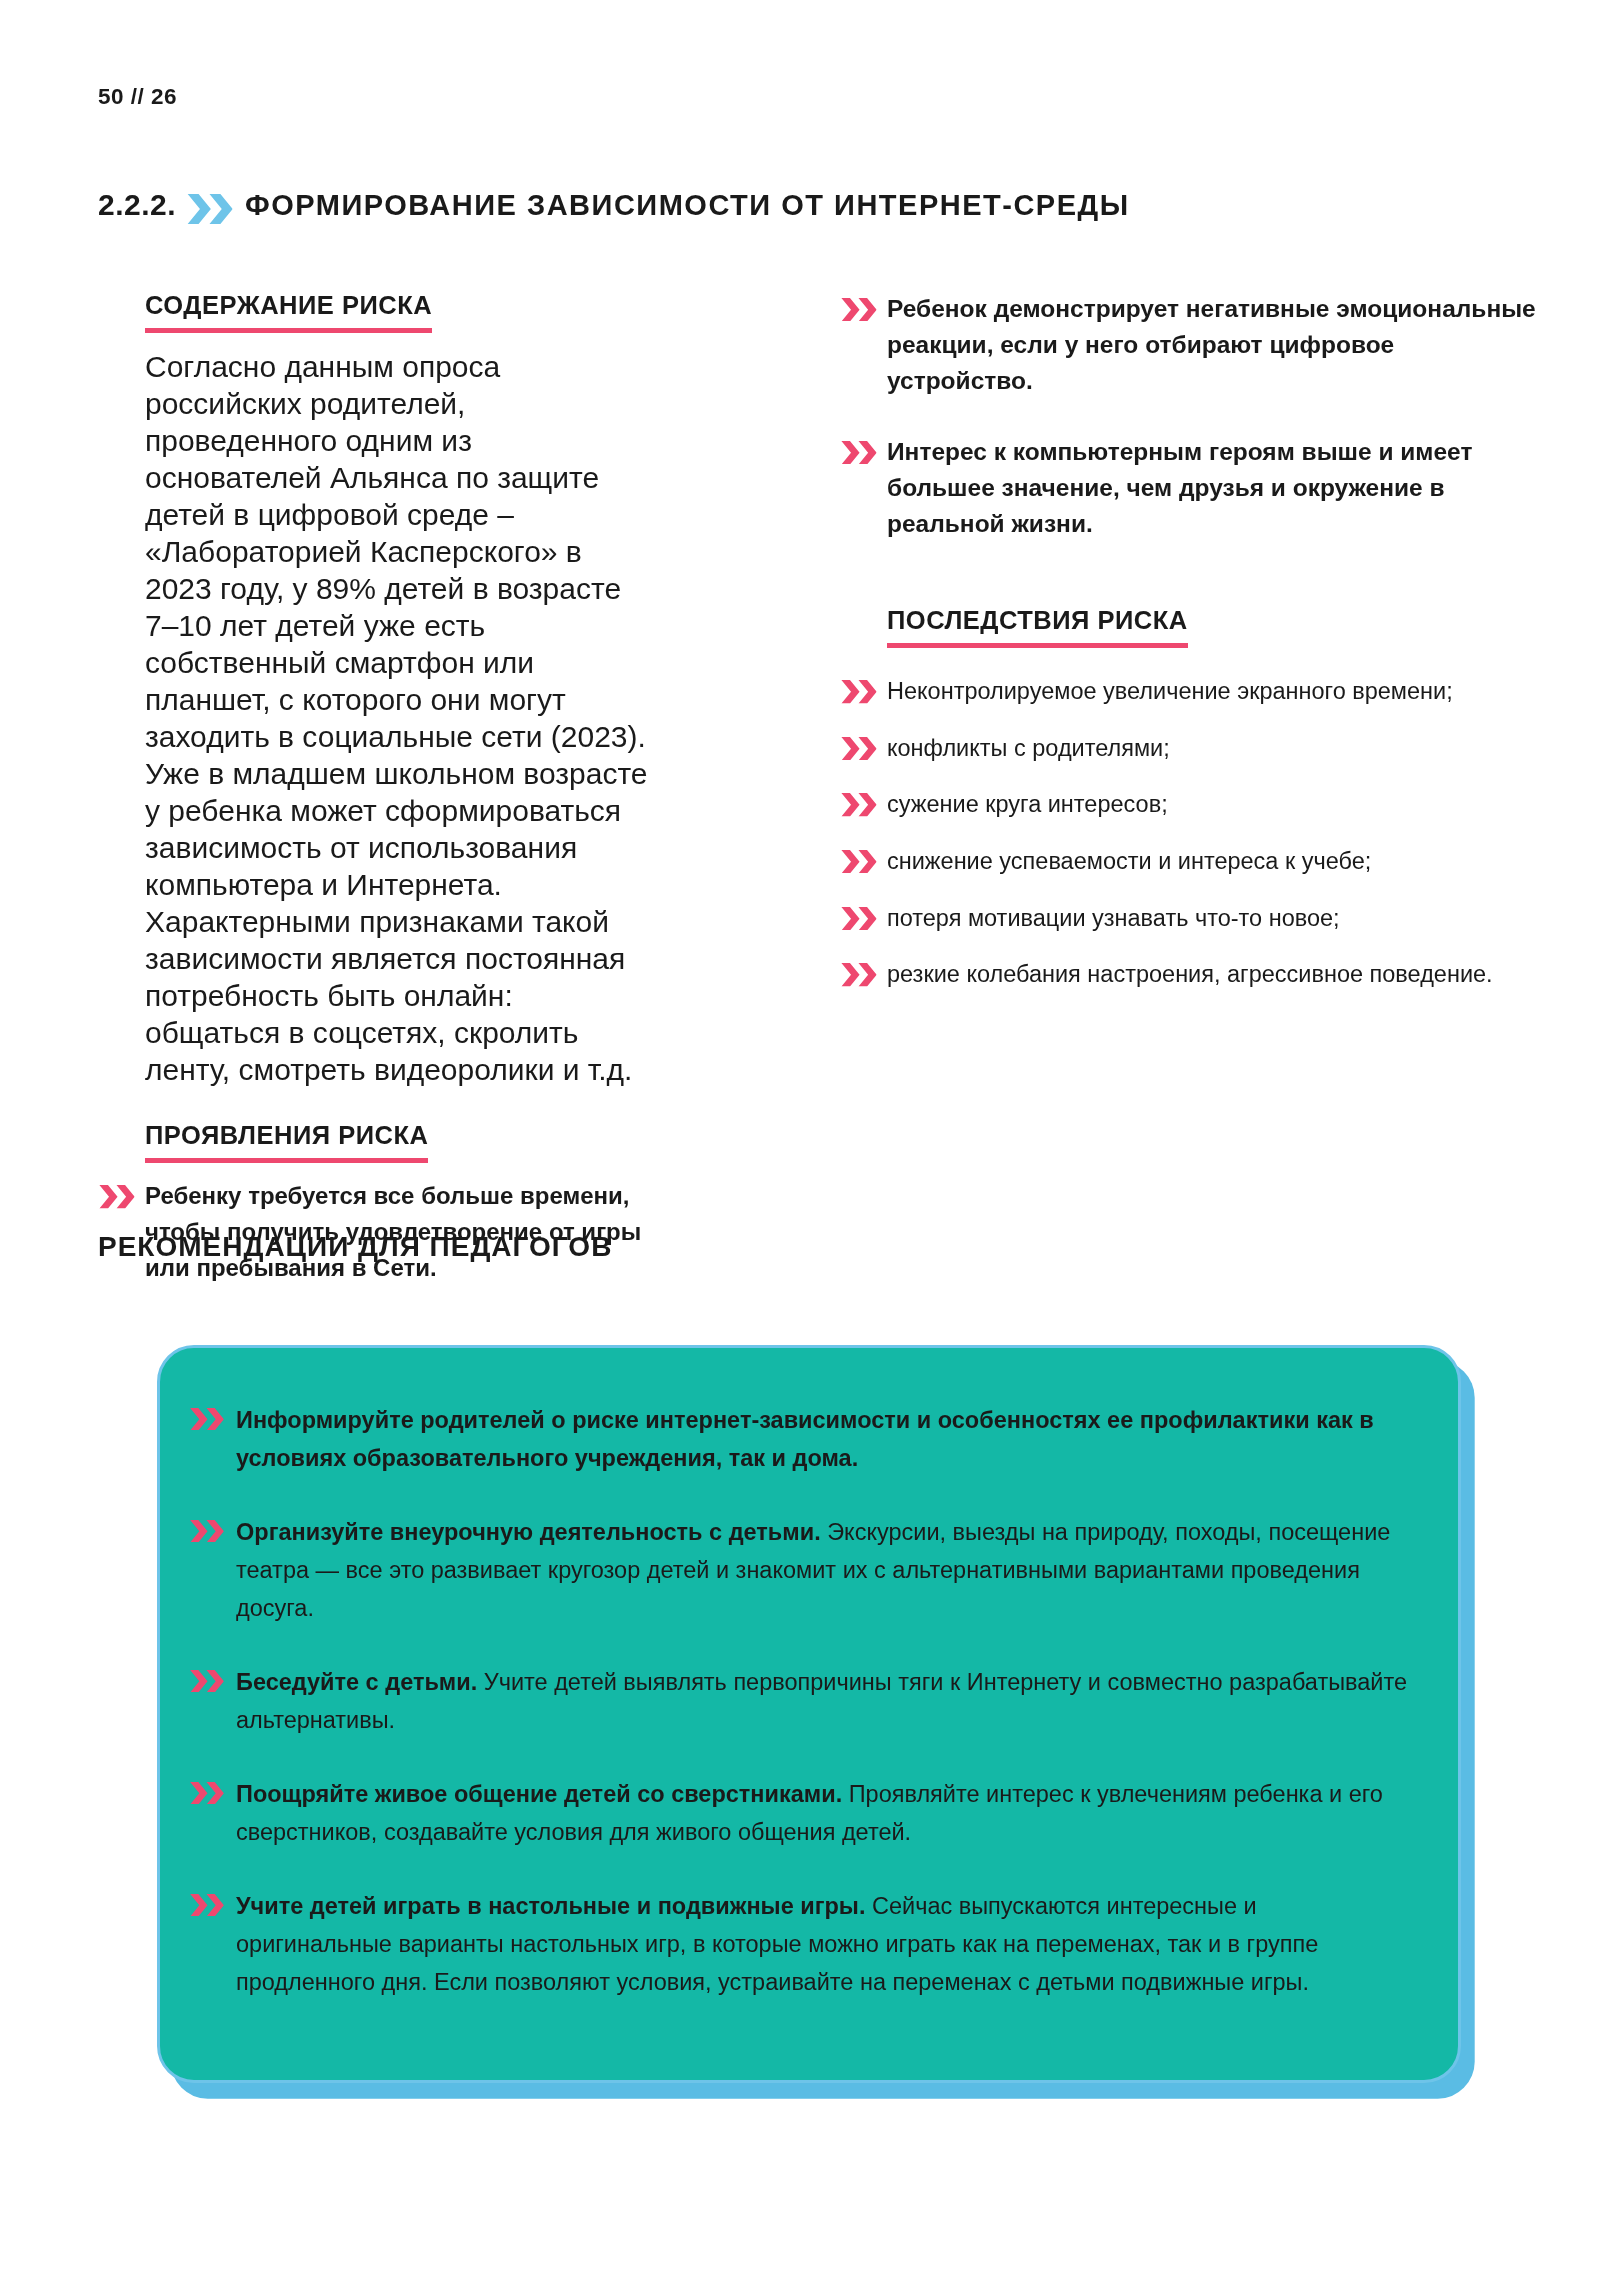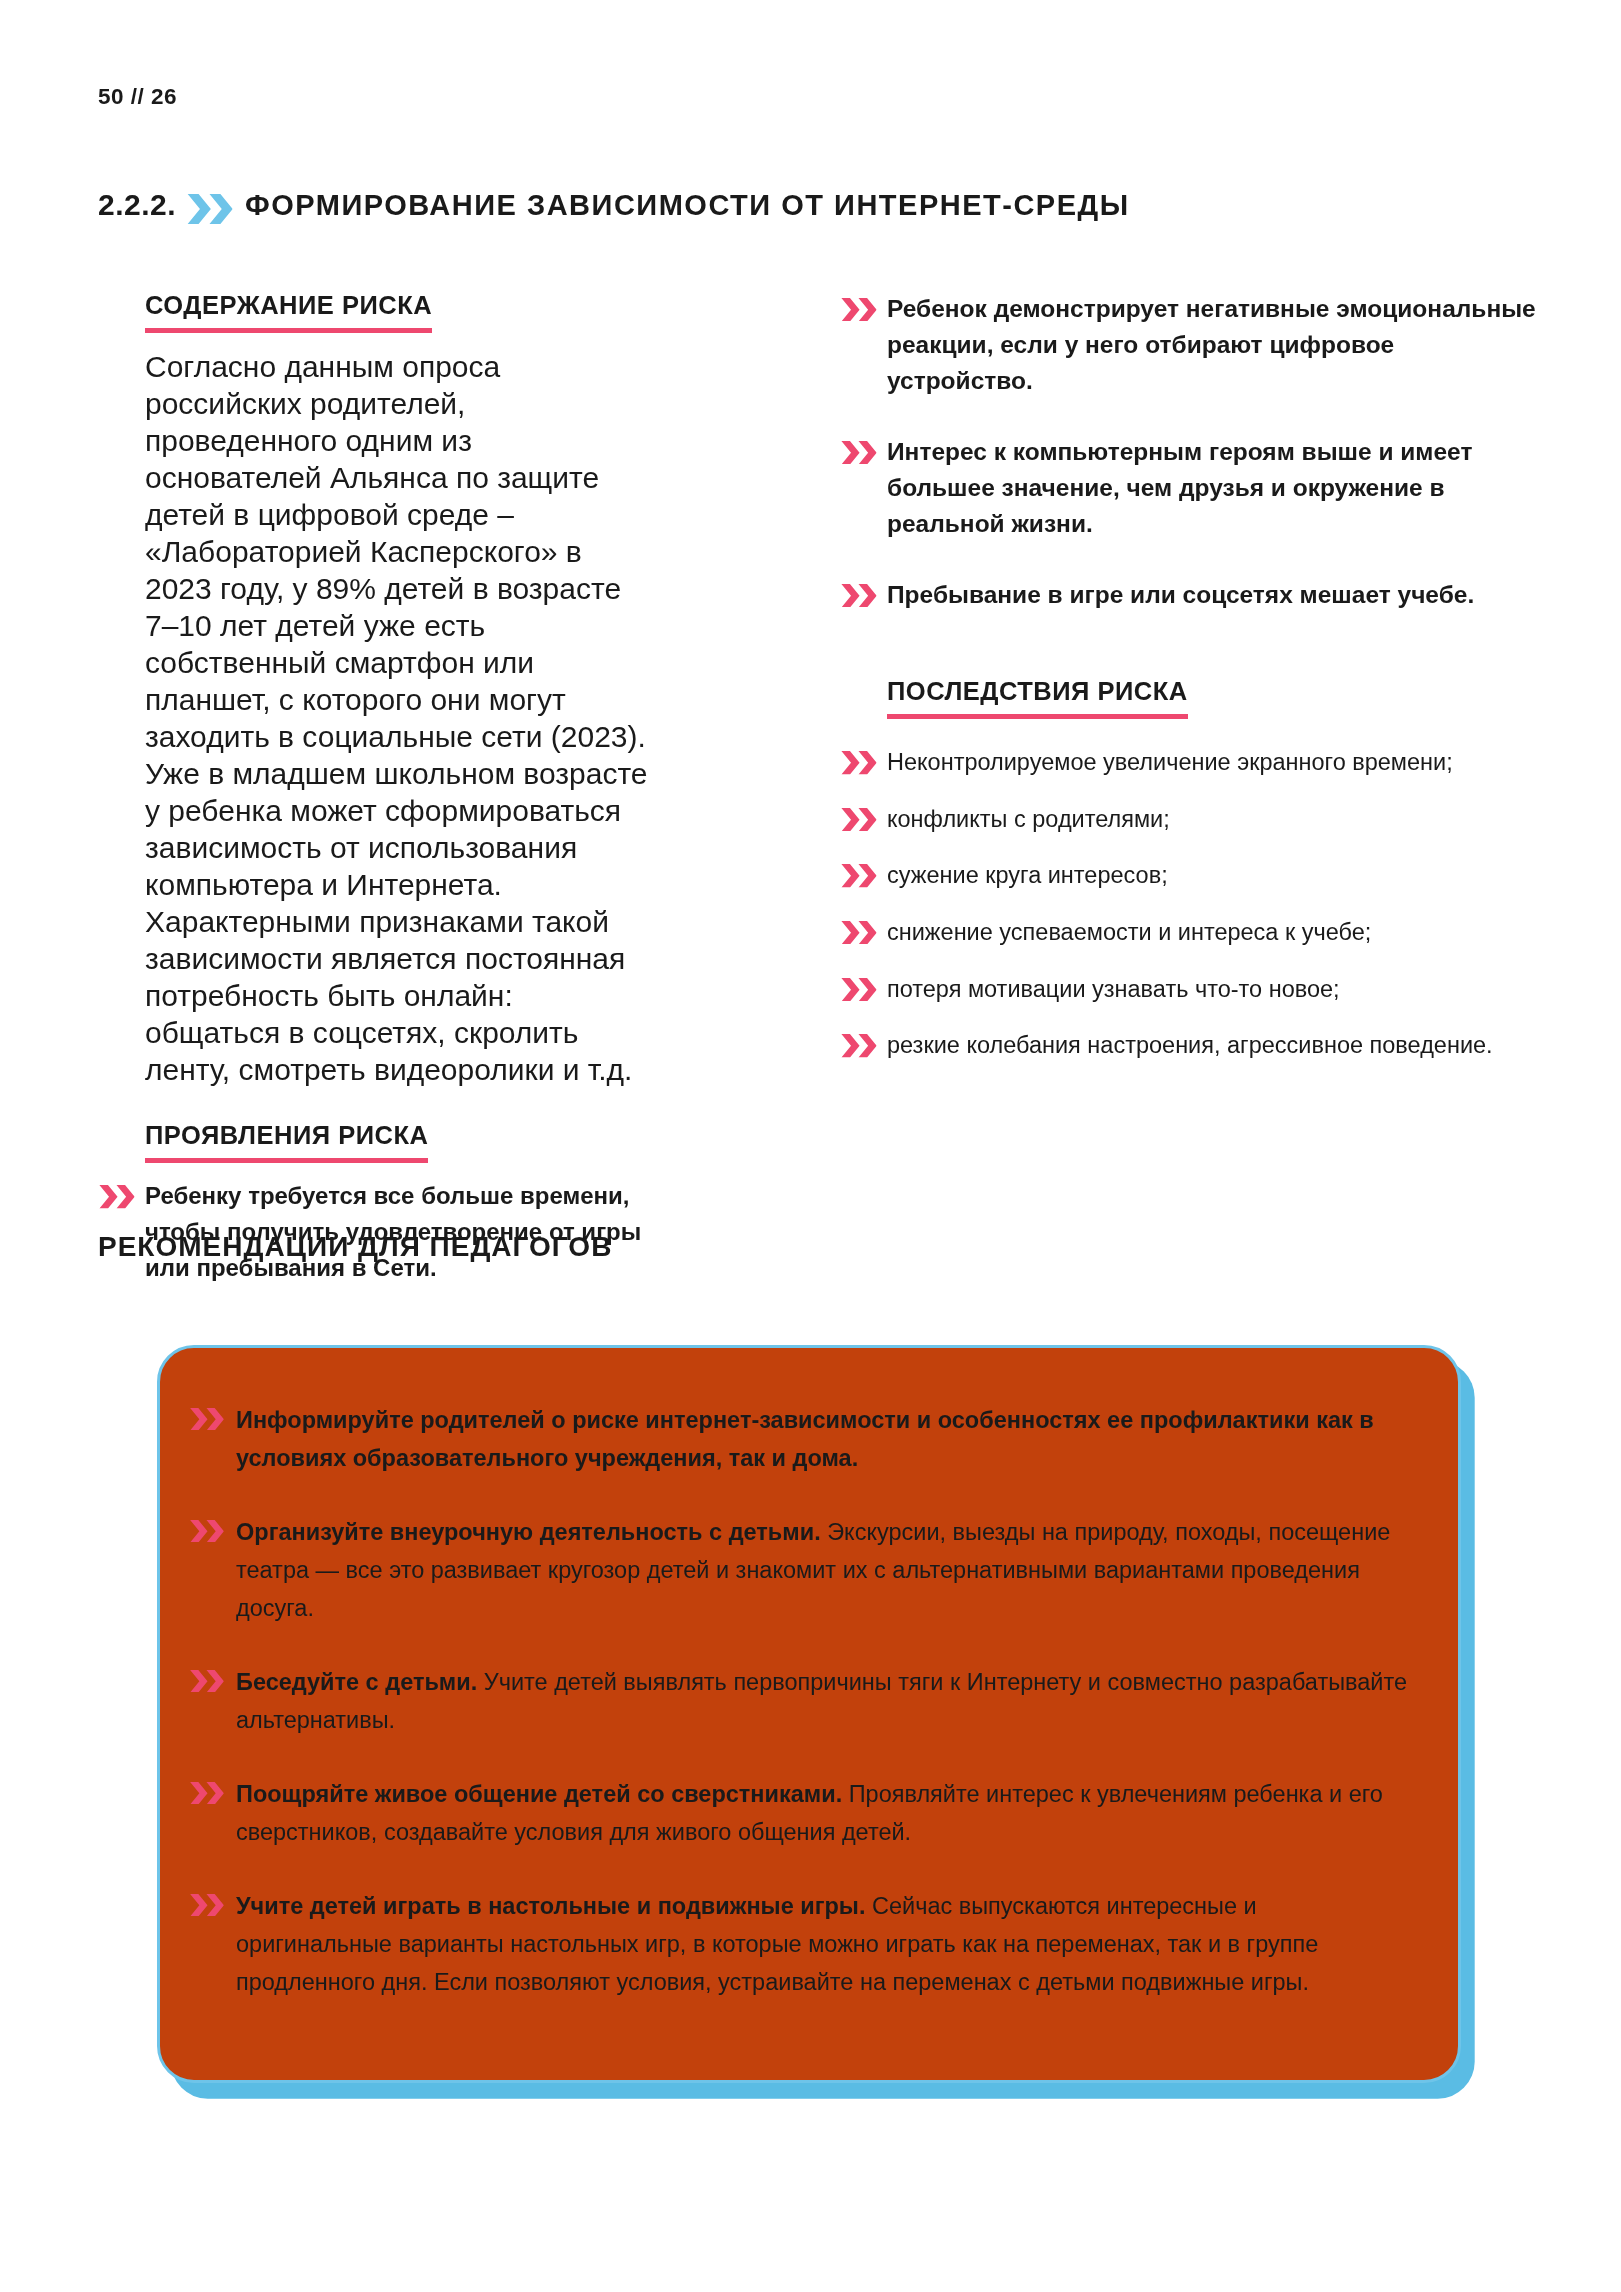--- a/index.html
+++ b/index.html
@@ -55,21 +55,21 @@
   .col-right .bold-bullet .b-text { font-size:24.5px; }
   .cons-list { margin-top:25.5px; }
   .cons-list .bullet { margin-bottom:20.6px; }
   
   .rec-heading {
     position:absolute; left:98px; top:1231px;
     font-size:28px; font-weight:bold; letter-spacing:1px;
   }
   .rec-box {
     position:absolute; left:157px; top:1345px; width:1304px; min-height:716px;
-    background:#c2410c;
+    background:#14b8a6;
     border:3.9px solid #6ec4e9; border-radius:37px;
     box-shadow:13.7px 15.7px 0 #5abce4;
     padding:53px 39px 43px 76px;
   }
   .rec-item { margin-bottom:36px; }
   .rec-item .b-text { font-size:23.5px; line-height:38px; }
   .rec-item .lead { font-weight:bold; }
   svg.ic { display:block; }
 </style>
 </head>
@@ -126,28 +126,20 @@
         <span class="b-text">Ребенок демонстрирует негативные эмоциональные реакции, если у него отбирают цифровое устройство.</span>
       </div>
       <div class="bullet bold-bullet">
         <span class="chev">
           <svg class="ic" width="37" height="23.5" viewBox="0 0 34 22" fill="currentColor">
               <use href="#dchev"></use>
             </svg>
         </span>
         <span class="b-text">Интерес к компьютерным героям выше и имеет большее значение, чем друзья и окружение в реальной жизни.</span>
       </div>
-      <div class="bullet bold-bullet">
-        <span class="chev">
-          <svg class="ic" width="37" height="23.5" viewBox="0 0 34 22" fill="currentColor">
-              <use href="#dchev"></use>
-            </svg>
-        </span>
-        <span class="b-text">Пребывание в игре или соцсетях мешает учебе.</span>
-      </div>
 
       <div class="sub-heading mt-cons">ПОСЛЕДСТВИЯ РИСКА</div>
 
       <div class="cons-list">
         <div class="bullet">
           <span class="chev">
             <svg class="ic" width="37" height="23.5" viewBox="0 0 34 22" fill="currentColor">
                 <use href="#dchev"></use>
               </svg>
           </span>

